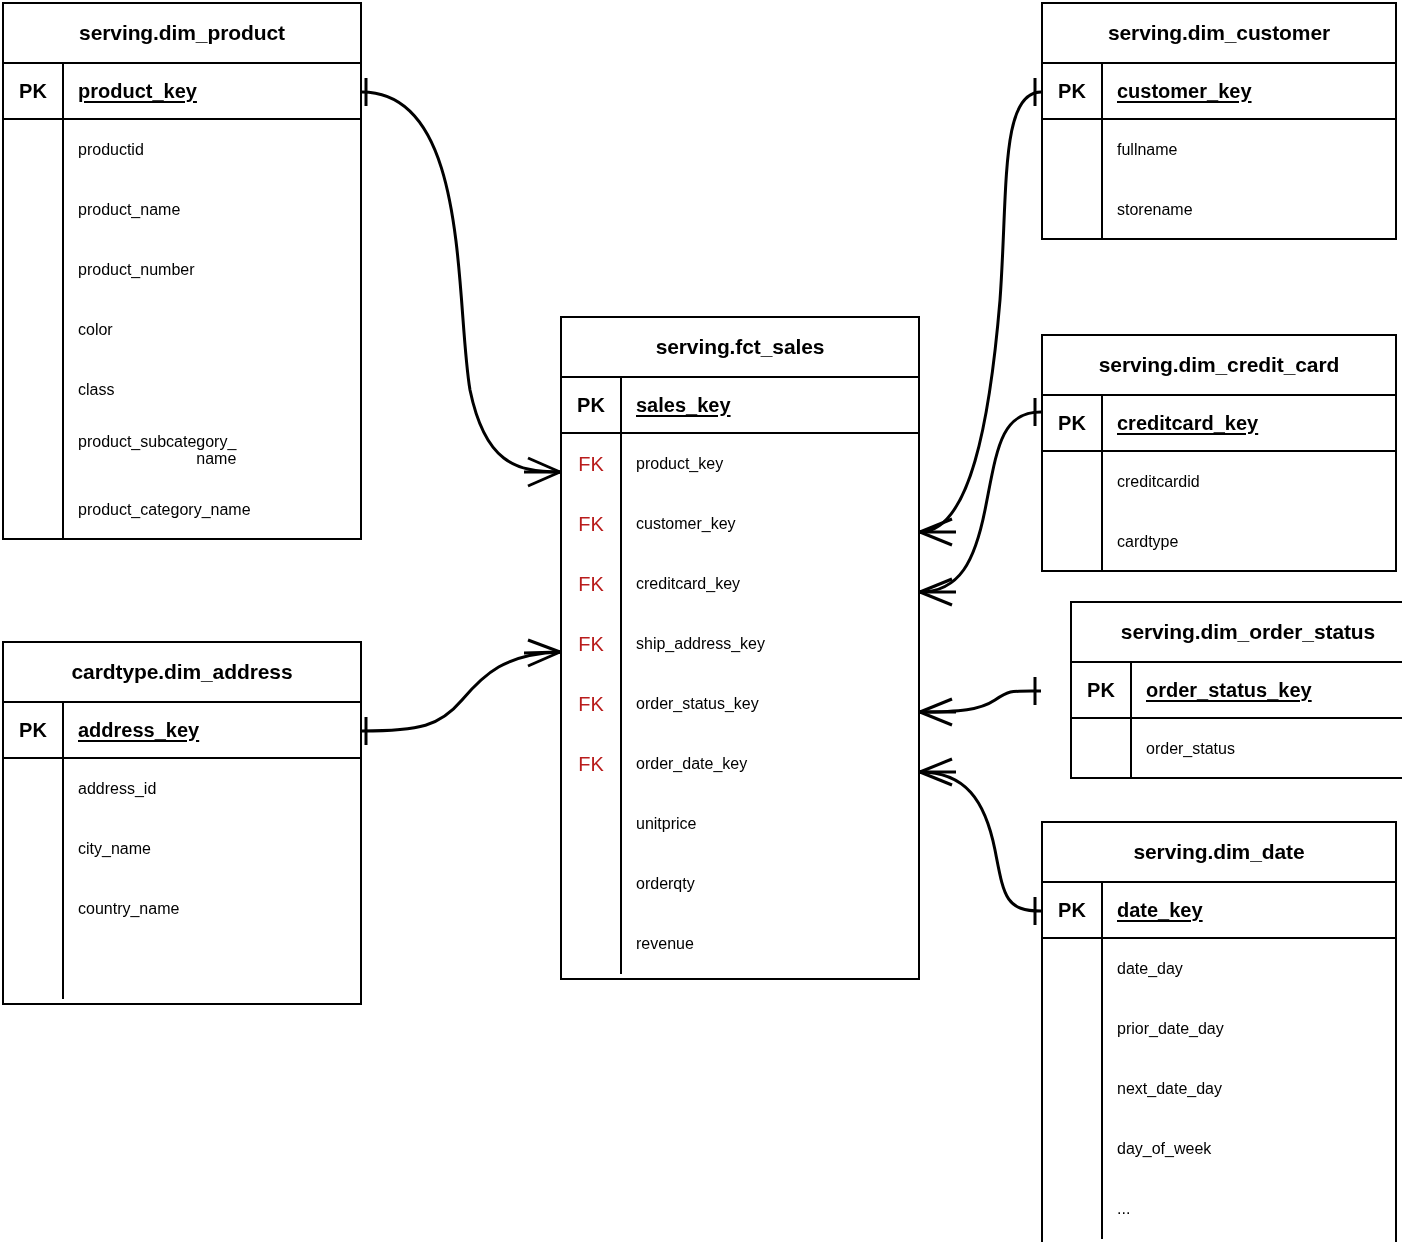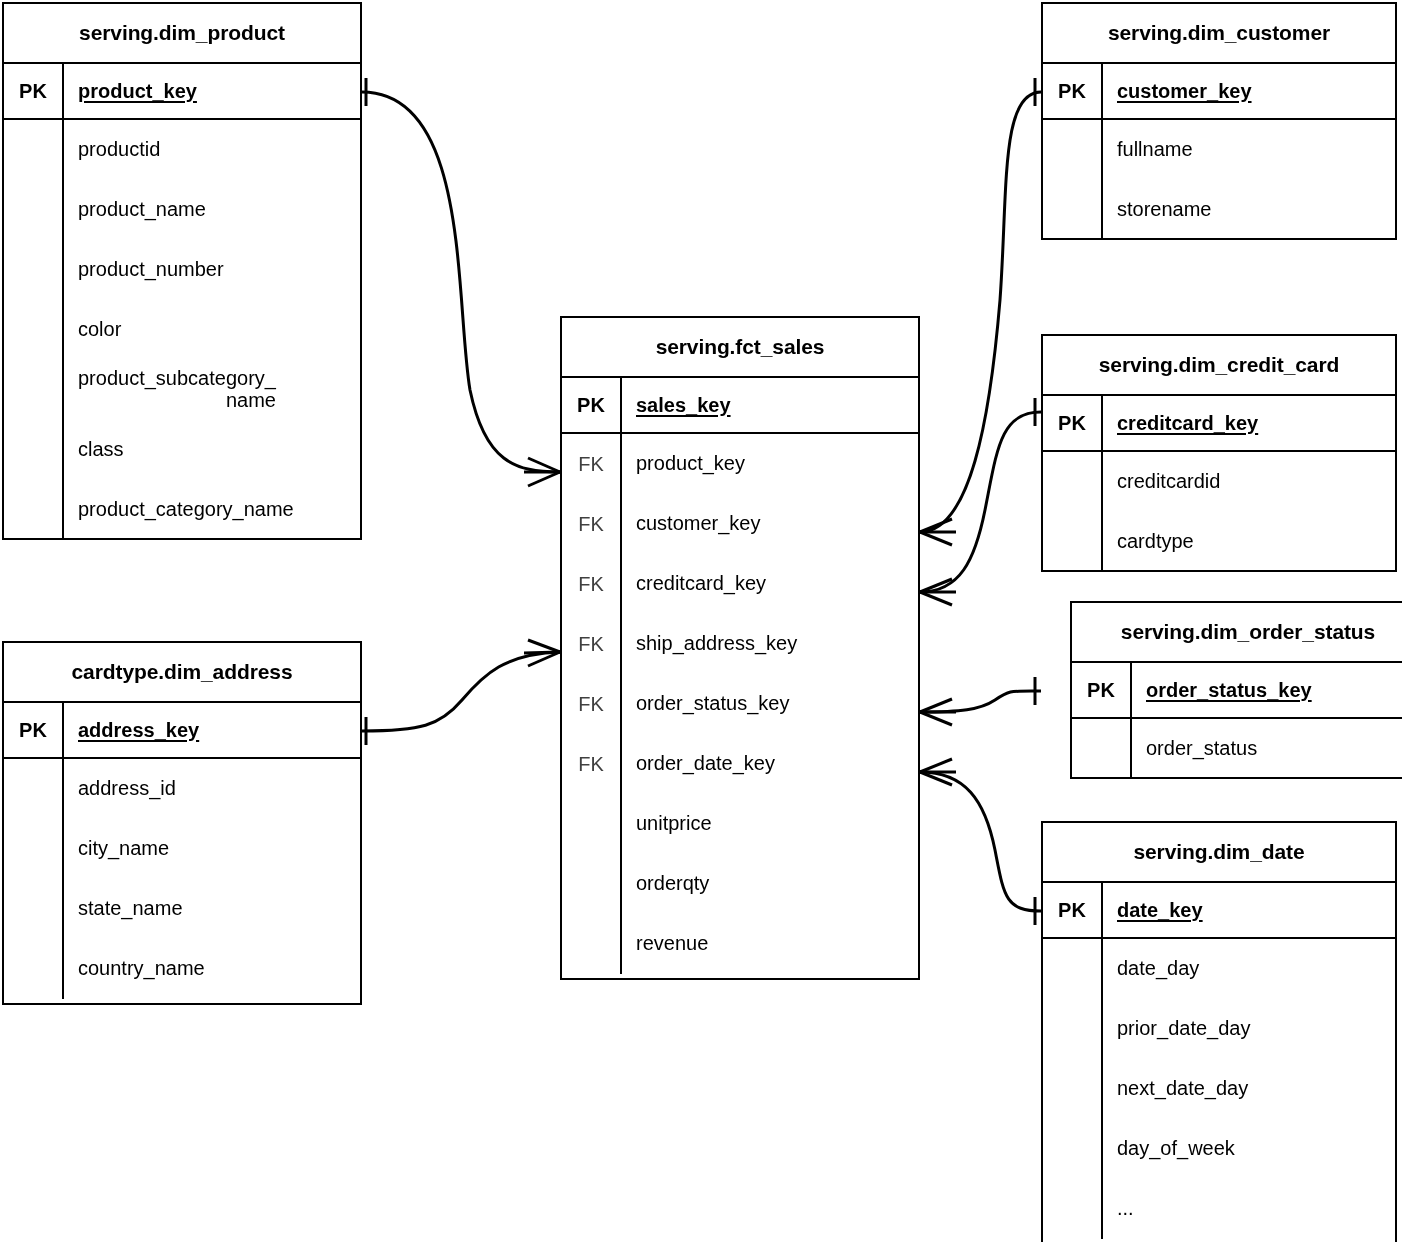--- a/index.html
+++ b/index.html
@@ -87,28 +87,28 @@
     flex: 1;
     display: flex;
     flex-direction: column;
   }
   .attr-key {
     height: 60px;
     display: flex;
     align-items: center;
     justify-content: center;
     font-size: 20px;
-    color: #404040;
+    color: #b91c1c;
   }
   .attr-name {
     height: 60px;
     display: flex;
     align-items: center;
     padding-left: 14px;
-    font-size: 20px;
+    font-size: 16px;
     color: #000000;
     line-height: 1.08;
   }
   .attr-name.two-line {
     height: 60px;
     align-items: center;
     white-space: pre-line;
   }
 </style>
 </head>
@@ -186,23 +186,23 @@
         <div class="attr-key"></div>
         <div class="attr-key"></div>
         <div class="attr-key"></div>
         <div class="attr-key"></div>
       </div>
       <div class="namecol">
         <div class="attr-name">productid</div>
         <div class="attr-name">product_name</div>
         <div class="attr-name">product_number</div>
         <div class="attr-name">color</div>
+        <div class="attr-name">class</div>
         <div class="attr-name two-line">product_subcategory_
 name</div>
-        <div class="attr-name">class</div>
         <div class="attr-name">product_category_name</div>
       </div>
     </div>
   </div>
 
   <div class="entity" style="left:2px; top:641px; width:360px; height:364px;">
     <div class="ent-header">cardtype.dim_address</div>
     <div class="ent-pkrow">
       <div class="pk-keycol">PK</div>
       <div class="pk-namecol">address_key</div>
@@ -210,21 +210,20 @@
     <div class="ent-body">
       <div class="keycol">
         <div class="attr-key"></div>
         <div class="attr-key"></div>
         <div class="attr-key"></div>
         <div class="attr-key"></div>
       </div>
       <div class="namecol">
         <div class="attr-name">address_id</div>
         <div class="attr-name">city_name</div>
-        <div class="attr-name">state_name</div>
         <div class="attr-name">country_name</div>
       </div>
     </div>
   </div>
 
   <div class="entity" style="left:560px; top:316px; width:360px; height:664px;">
     <div class="ent-header">serving.fct_sales</div>
     <div class="ent-pkrow">
       <div class="pk-keycol">PK</div>
       <div class="pk-namecol">sales_key</div>

